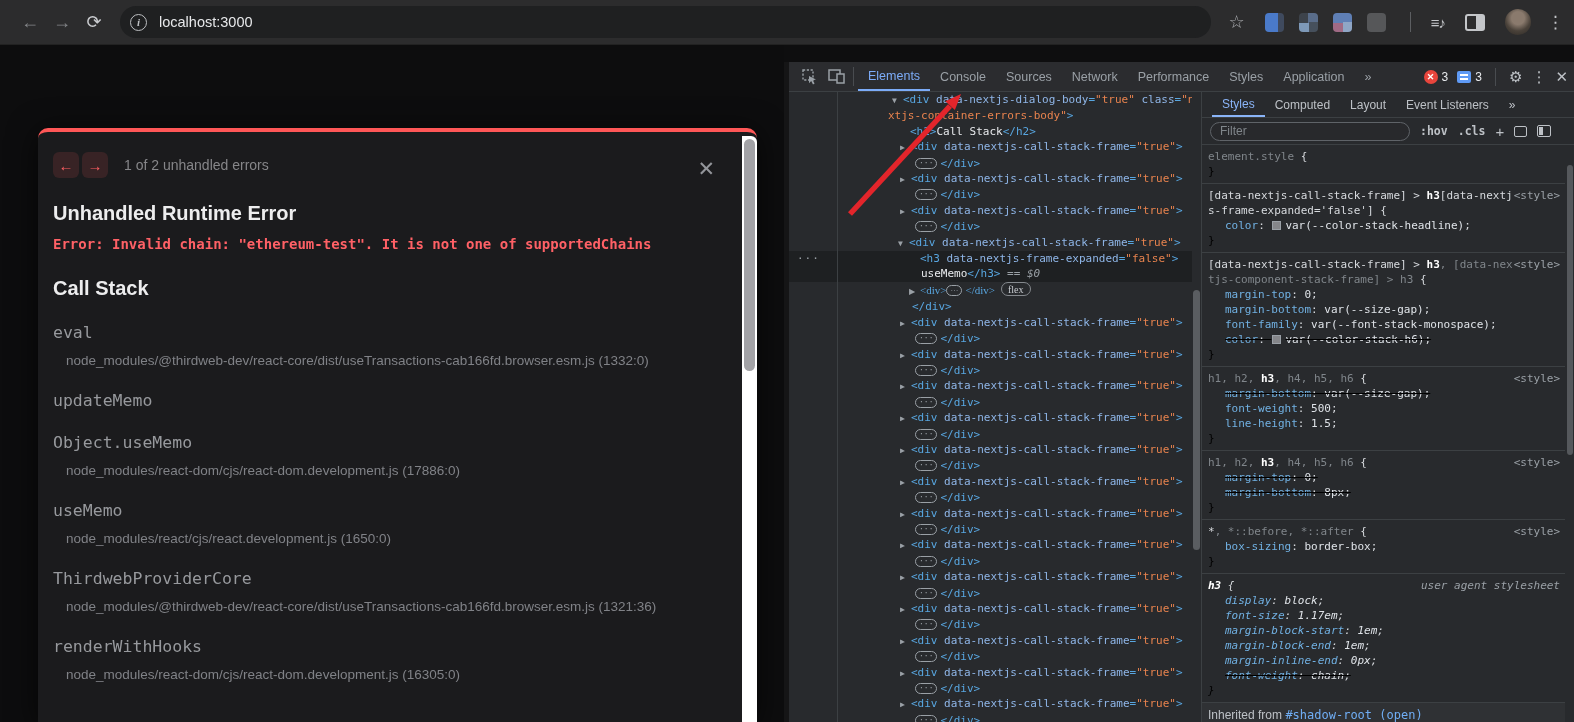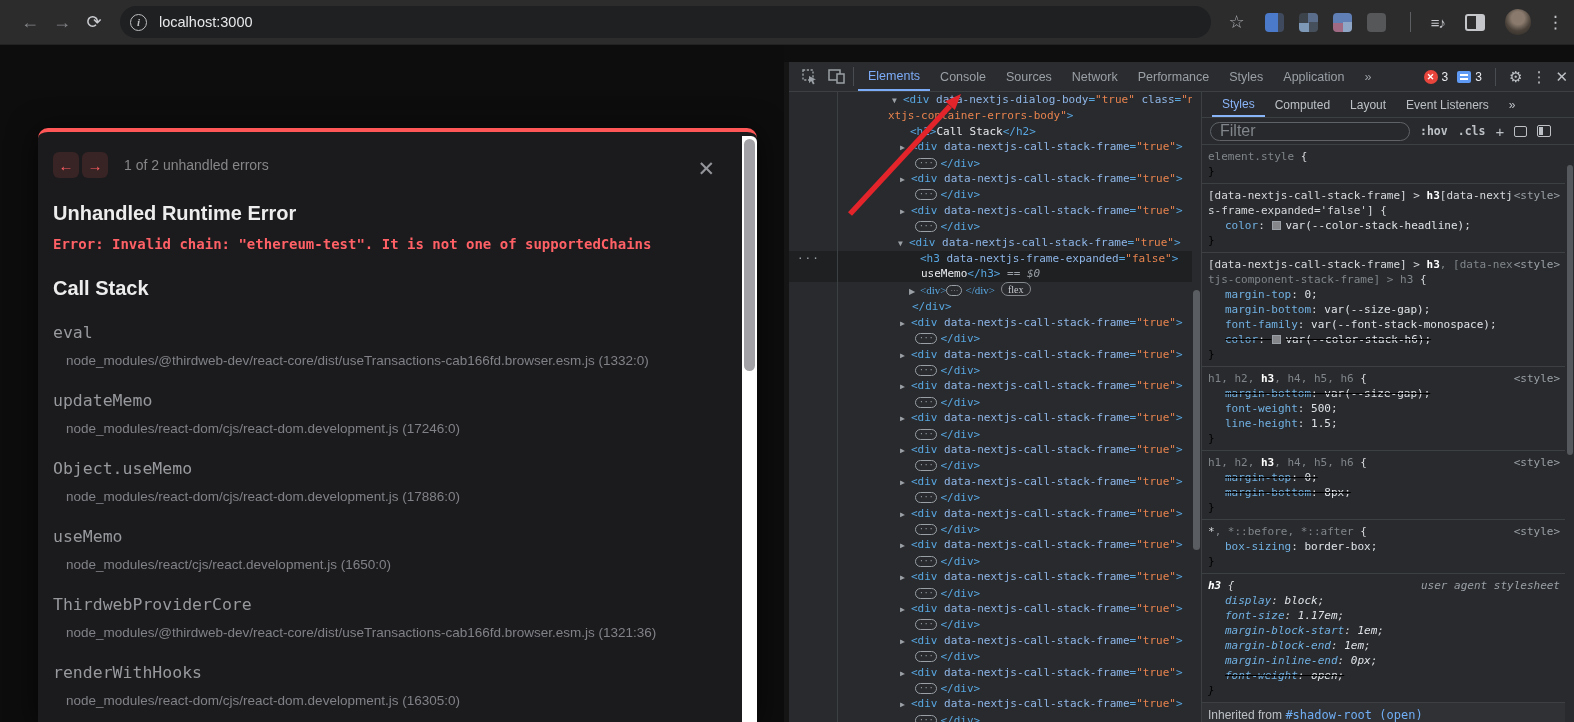--- a/index.html
+++ b/index.html
@@ -94,21 +94,21 @@
   .tk-b { display:inline-block; margin-left:6px; border:1px solid #85898e; border-radius:9px;
     padding:0 6px; font-size:10px; color:#c7cacf; line-height:13px; height:14px; vertical-align:1px; }
   .el-scroll { position:absolute; right:1px; top:198px; width:7px; height:260px; background:#5a5d61; border-radius:4px; }
 
   .dt-styles { flex:1; position:relative; overflow:hidden; background:#282a2d; }
   .st-tabs { height:26px; display:flex; align-items:stretch; border-bottom:1px solid #3c4043; padding-left:10px; }
   .st-tab { display:flex; align-items:center; padding:0 10px; font-size:12px; color:#bdc1c6; }
   .st-tab.active { color:#8ab4f8; border-bottom:2px solid #8ab4f8; }
   .st-toolbar { height:27px; display:flex; align-items:center; border-bottom:1px solid #3c4043; padding:0 8px; gap:10px; }
   .filter-input { width:200px; height:19px; background:#28292c; border:1px solid #5f6368; border-radius:10px;
-    color:#bdc1c6; font-size:16px; padding:0 9px; outline:none; }
+    color:#bdc1c6; font-size:12px; padding:0 9px; outline:none; }
   .filter-input::placeholder { color:#80868b; }
   .st-tb-label { color:#bdc1c6; font-size:11.5px; font-weight:bold; font-family:"DejaVu Sans Mono", monospace; }
   .plus-ic { color:#bdc1c6; font-size:15px; }
   .rend-ic { width:13px; height:11px; border:1.5px solid #bdc1c6; border-radius:2px; }
   .sbtoggle-ic { width:14px; height:12px; border:1.5px solid #bdc1c6; border-radius:2px; position:relative; }
   .sbtoggle-ic::after { content:""; position:absolute; left:1px; top:1px; bottom:1px; width:4px; background:#bdc1c6; }
 
   .st-content { position:absolute; left:0; right:9px; top:53px; bottom:0; overflow:hidden;
     font-family:"DejaVu Sans Mono", monospace; font-size:11px; }
   .rule { border-bottom:1px solid #3c4043; padding:4px 4px 4px 6px; position:relative; word-break:break-all; line-height:15px; }
@@ -169,21 +169,20 @@
     <div class="dlg-title">Unhandled Runtime Error</div>
     <div class="dlg-error">Error: Invalid chain: "ethereum-test". It is not one of supportedChains</div>
     <div class="dlg-cs-label">Call Stack</div>
     <div id="cs-frames">
         <div class="cs-frame">
           <div class="fname">eval</div>
           <div class="fpath">node_modules/@thirdweb-dev/react-core/dist/useTransactions-cab166fd.browser.esm.js (1332:0)</div>
         </div>
         <div class="cs-frame">
           <div class="fname">updateMemo</div>
-          <div class="fpath">node_modules/react-dom/cjs/react-dom.development.js (17246:0)</div>
         </div>
         <div class="cs-frame">
           <div class="fname">Object.useMemo</div>
           <div class="fpath">node_modules/react-dom/cjs/react-dom.development.js (17886:0)</div>
         </div>
         <div class="cs-frame">
           <div class="fname">useMemo</div>
           <div class="fpath">node_modules/react/cjs/react.development.js (1650:0)</div>
         </div>
         <div class="cs-frame">
@@ -349,21 +348,21 @@
             <div class="sline">}</div>
           </div>
           <div class="rule ua">
             <div class="sline"><span class="s-selb">h3</span><span class="s-sel"> {</span></div>
             <span class="origin ua">user agent stylesheet</span>
             <div class="pline"><span class="pp">display</span><span class="s-sel">: </span><span class="pv">block</span><span class="s-sel">;</span></div>
             <div class="pline"><span class="pp">font-size</span><span class="s-sel">: </span><span class="pv">1.17em</span><span class="s-sel">;</span></div>
             <div class="pline"><span class="pp">margin-block-start</span><span class="s-sel">: </span><span class="pv">1em</span><span class="s-sel">;</span></div>
             <div class="pline"><span class="pp">margin-block-end</span><span class="s-sel">: </span><span class="pv">1em</span><span class="s-sel">;</span></div>
             <div class="pline"><span class="pp">margin-inline-end</span><span class="s-sel">: </span><span class="pv">0px</span><span class="s-sel">;</span></div>
-            <div class="pline struck"><span class="pp">font-weight</span><span class="s-sel">: </span><span class="pv">open</span><span class="s-sel">;</span></div>
+            <div class="pline struck"><span class="pp">font-weight</span><span class="s-sel">: </span><span class="pv">chain</span><span class="s-sel">;</span></div>
             <div class="sline">}</div>
           </div>
           <div class="inh-section"><span>Inherited from </span><span class="inh-link">#shadow-root (open)</span></div>
         </div>
       <div class="st-scroll"></div>
     </div>
   </div>
 
   <svg class="annotation-arrow" width="200" height="170" viewBox="0 0 200 170">
     <line x1="21" y1="142" x2="121" y2="34" stroke="#e3252b" stroke-width="5.5"></line>

